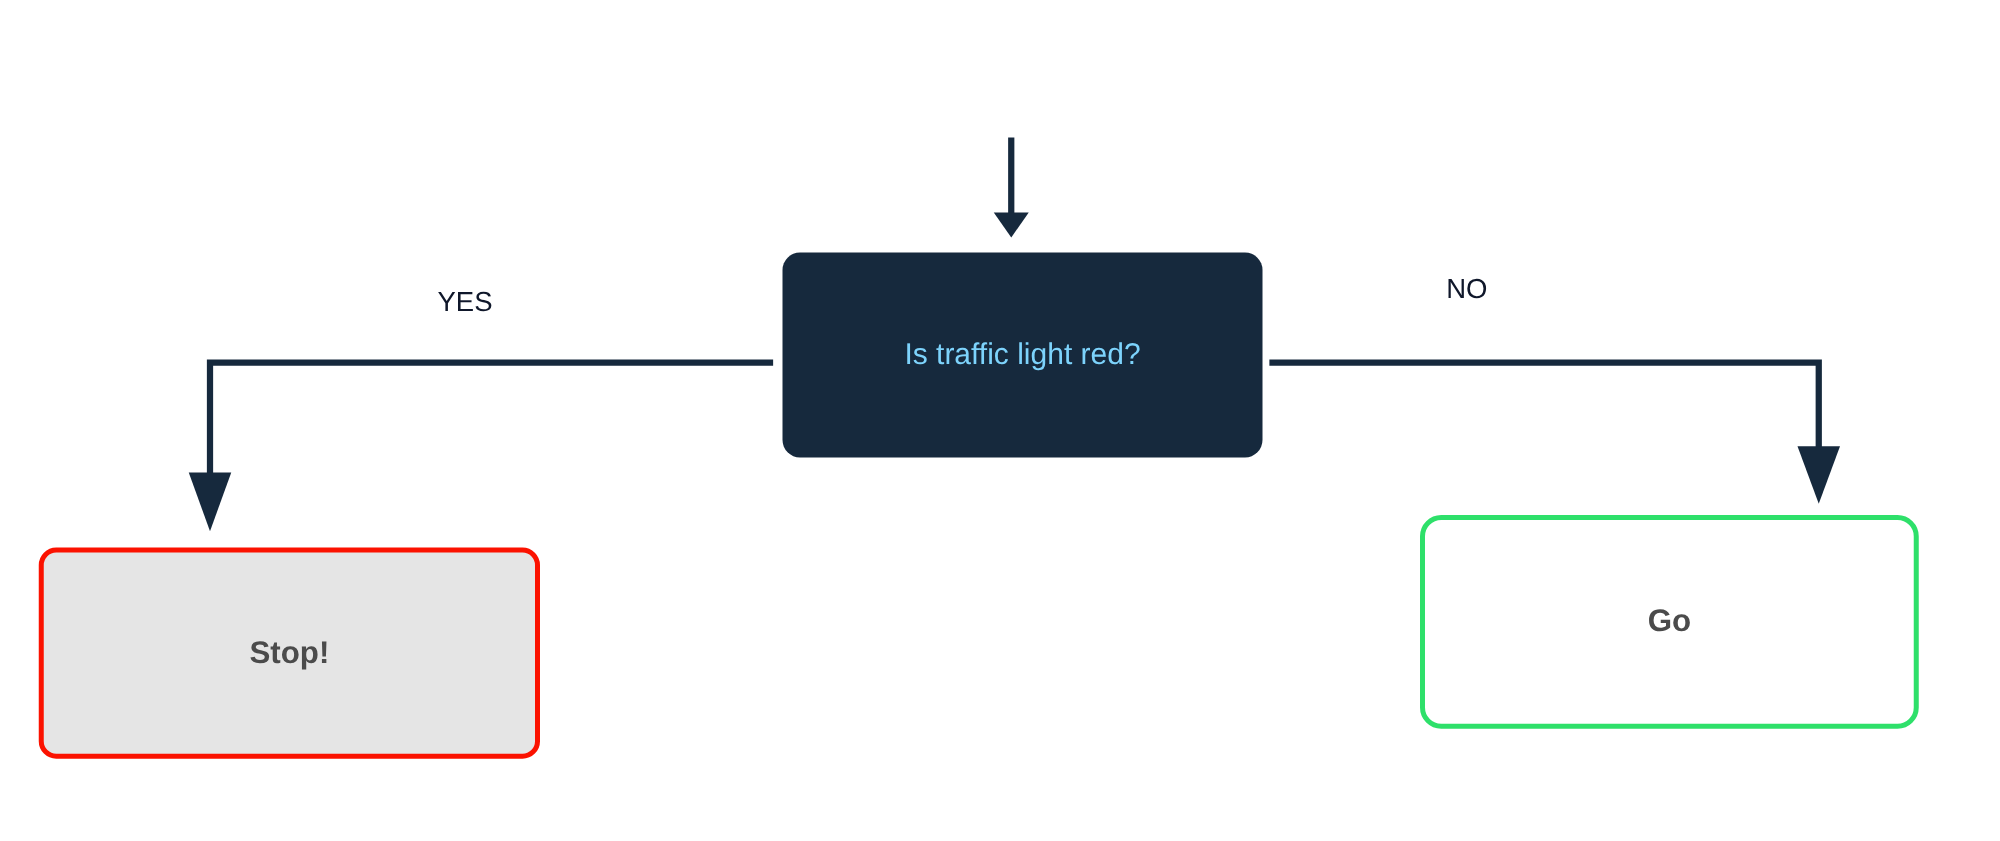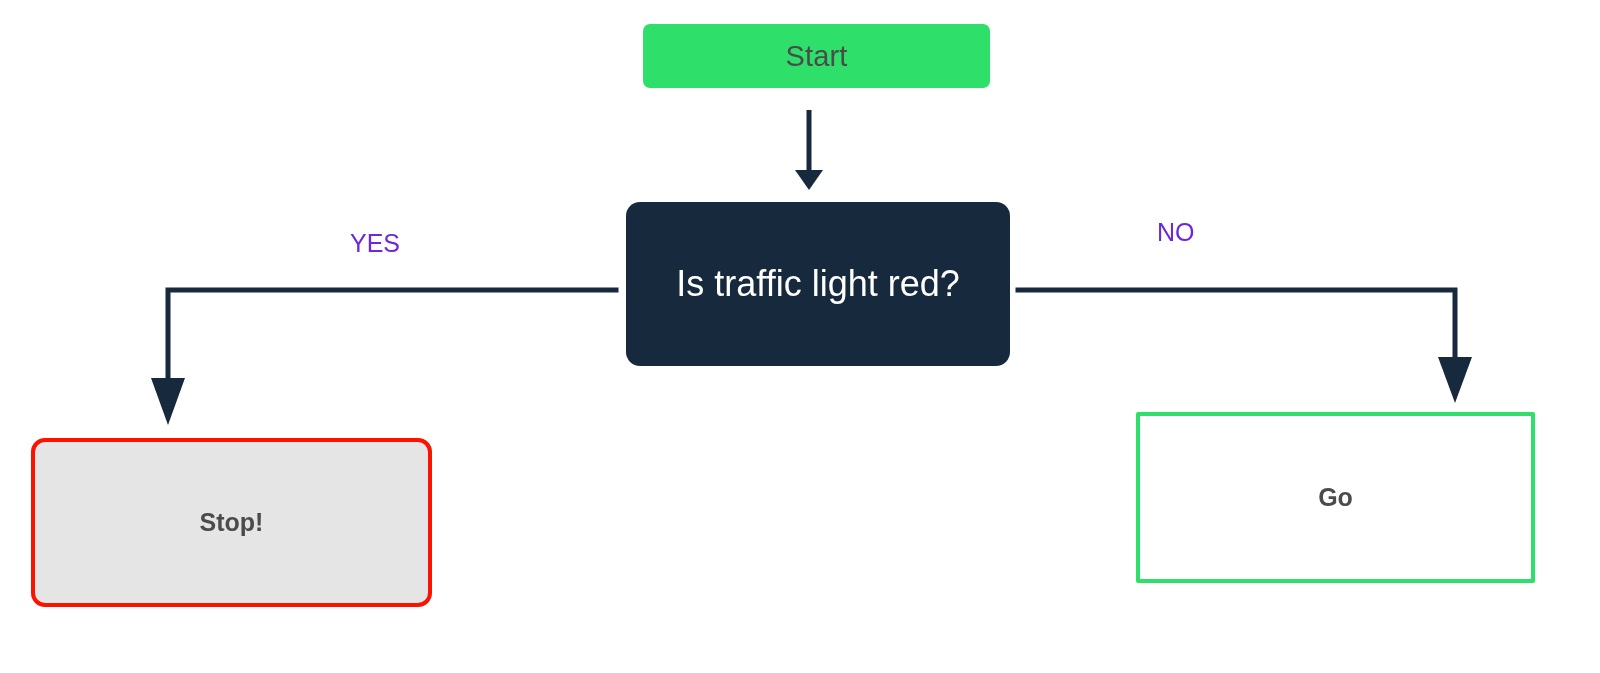--- a/index.html
+++ b/index.html
@@ -53,22 +53,22 @@
   
   .node-decision {
     left: 626px;
     top: 202px;
     width: 384px;
     height: 164px;
     background: #16293d;
     border-radius: 14px;
   }
   .node-decision .node-label {
-    color: #ffffff;
-    font-size: 36px;
+    color: #7dd3fc;
+    font-size: 24px;
     font-weight: 400;
   }
   
   .node-stop {
     left: 31px;
     top: 438px;
     width: 401px;
     height: 169px;
     background: #e5e5e5;
     border: 4px solid #fb1200;
@@ -80,32 +80,32 @@
     font-weight: 700;
   }
   
   .node-go {
     left: 1136px;
     top: 412px;
     width: 399px;
     height: 171px;
     background: #ffffff;
     border: 4px solid #2ee06a;
-    border-radius: 2px;
+    border-radius: 17px;
   }
   .node-go .node-label {
     color: #4b4b4b;
     font-size: 25px;
     font-weight: 700;
   }
   
   .edge-label {
     position: absolute;
-    color: #6d28d9;
-    font-size: 25px;
+    color: #0f172a;
+    font-size: 22px;
     font-weight: 400;
     white-space: nowrap;
   }
   .edge-label-yes {
     left: 350px;
     top: 229px;
   }
   .edge-label-no {
     left: 1157px;
     top: 218px;
@@ -127,23 +127,20 @@
       <path d="M 616 290 L 168 290 L 168 404" fill="none" stroke="#16293d" stroke-width="5" stroke-linecap="square" stroke-linejoin="miter"></path>
       <polygon points="151,378 185,378 168,425" fill="#16293d"></polygon>
     </g>
 
     <g>
       <path d="M 1018 290 L 1455 290 L 1455 360" fill="none" stroke="#16293d" stroke-width="5" stroke-linecap="square" stroke-linejoin="miter"></path>
       <polygon points="1438,357 1472,357 1455,403" fill="#16293d"></polygon>
     </g>
   </svg>
 
-  <div class="node node-start">
-    <span class="node-label">Start</span>
-  </div>
 
   <div class="node node-decision">
     <span class="node-label">Is traffic light red?</span>
   </div>
 
   <div class="node node-stop">
     <span class="node-label">Stop!</span>
   </div>
 
   <div class="node node-go">

